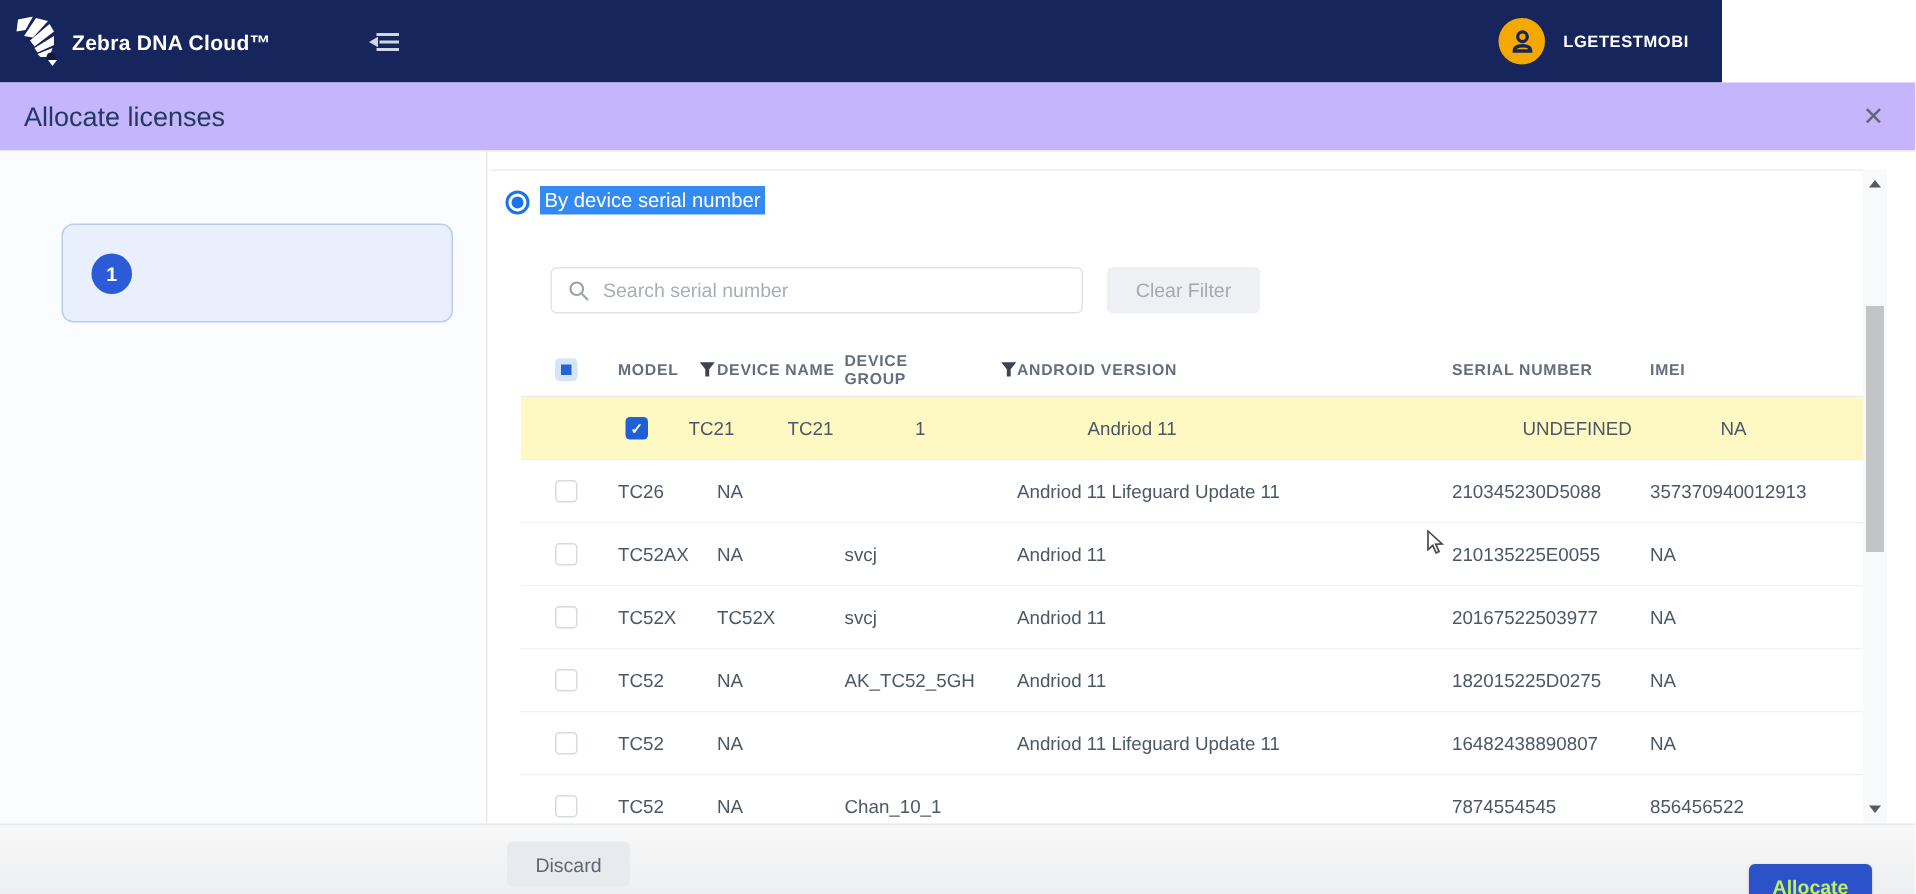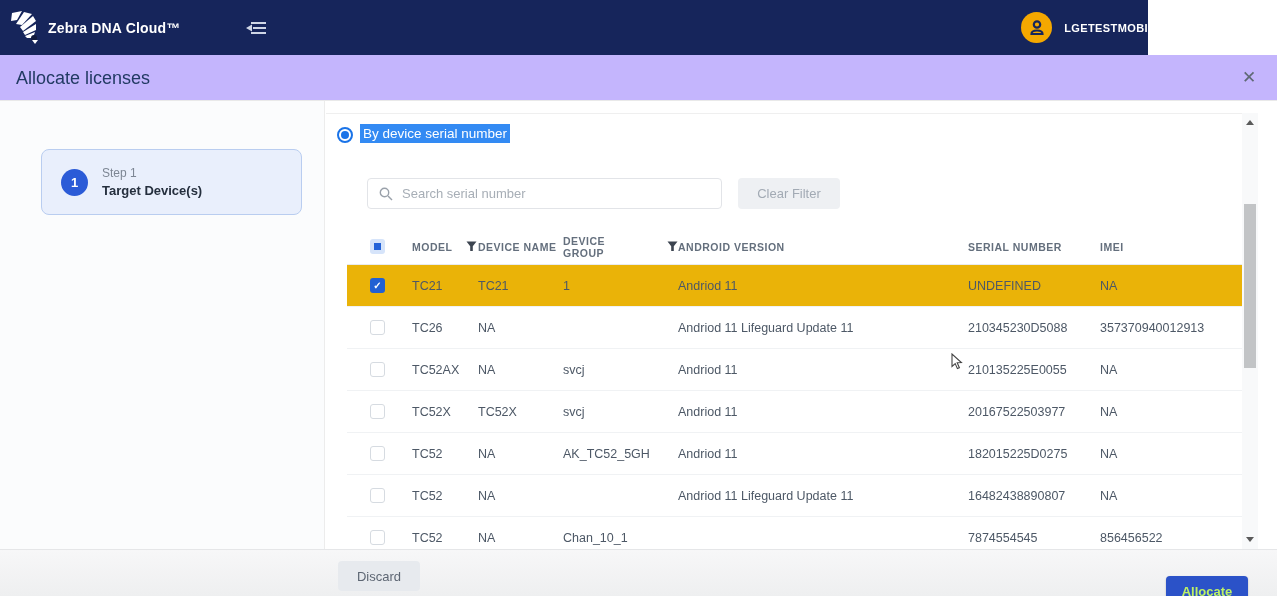--- a/index.html
+++ b/index.html
@@ -5,21 +5,21 @@
   * { margin:0; padding:0; box-sizing:border-box; }
   html,body { width:1277px; height:596px; overflow:hidden; }
   body { font-family:"Liberation Sans", sans-serif; background:#fff; position:relative; }
 
   
   .navbar { position:absolute; top:0; left:0; width:1148px; height:55px;
             background:#16255b; display:flex; align-items:center; }
   .zebra-logo { margin-left:10px; width:30px; height:34px; flex:none; }
   .brand { color:#fff; font-size:14px; font-weight:bold; margin-left:8px; letter-spacing:.2px; }
   .collapse-btn { margin-left:62px; width:26px; height:22px; display:flex; align-items:center; justify-content:center; cursor:pointer; }
-  .nav-right { margin-left:auto; display:flex; align-items:center; }
+  .nav-right { margin-left:auto; display:flex; align-items:center; margin-right:22px; }
   .avatar { width:31px; height:31px; border-radius:50%; background:#f5a800;
             display:flex; align-items:center; justify-content:center; }
   .username { color:#fff; font-size:11px; font-weight:bold; margin-left:12px; letter-spacing:.4px; }
 
   
   .modal-header { position:absolute; top:55px; left:0; width:1277px; height:45px; background:#c4b5fd; }
   .modal-title { position:absolute; left:16px; top:13px; font-size:18px; color:#223a63; font-weight:500; }
   .close-btn { position:absolute; right:17px; top:11px; width:22px; height:22px;
                font-size:17px; color:#5f6975; display:flex; align-items:center; justify-content:center; cursor:pointer; }
 
@@ -61,21 +61,21 @@
                       font-size:13px; font-family:"Liberation Sans",sans-serif; cursor:pointer; }
 
   
   .table { position:absolute; top:128px; left:347px; width:895px; height:320px; overflow:hidden; }
   .thead, .trow { display:grid; grid-template-columns:65px 66px 85px 115px 290px 132px 1fr; align-items:center; }
   .thead { height:36px; border-bottom:1px solid #e8ebee; }
   .th { font-size:10.5px; color:#646f7d; letter-spacing:.5px; font-weight:bold; display:flex; align-items:center; }
   .funnel { display:inline-flex; margin-left:14px; }
   .funnel-wide { margin-left:55px; }
   .trow { height:42px; border-bottom:1px solid #f0f2f4; background:#fff; }
-  .trow.sel { background:#eab308; }
+  .trow.sel { background:#fef9c3;padding-left:47px; }
   .tcell-text { font-size:12.5px; color:#4d5866; }
 
   .cb-wrap { padding-left:23px; display:flex; align-items:center; }
   .cb { width:15px; height:15px; border-radius:3px; border:1.5px solid #d6dbe1; background:#fff;
         display:flex; align-items:center; justify-content:center; cursor:pointer; flex:none; }
   .cb-ind { border:none; background:#d6e4fa; }
   .cb-ind::after { content:""; width:7px; height:7px; background:#2563d8; }
   .cb-on { border:none; background:#2160d3; }
   .cb-on::after { content:"\2713"; color:#fff; font-size:10px; font-weight:bold; }
 
@@ -141,24 +141,20 @@
 </div>
 
 <div class="content">
 
   <div class="left-panel"></div>
   <div class="v-divider"></div>
   <div class="content-topline"></div>
 
   <div class="step-card">
     <span class="step-num">1</span>
-    <span class="step-texts">
-      <div class="step-label">Step 1</div>
-      <div class="step-title">Target Device(s)</div>
-    </span>
   </div>
 
   <div class="radio-row">
     <span class="radio"></span>
     <span class="radio-label">By device serial number</span>
   </div>
 
   <div class="search-box">
     <span class="search-icon">
       <svg width="14" height="14" viewBox="0 0 14 14">

